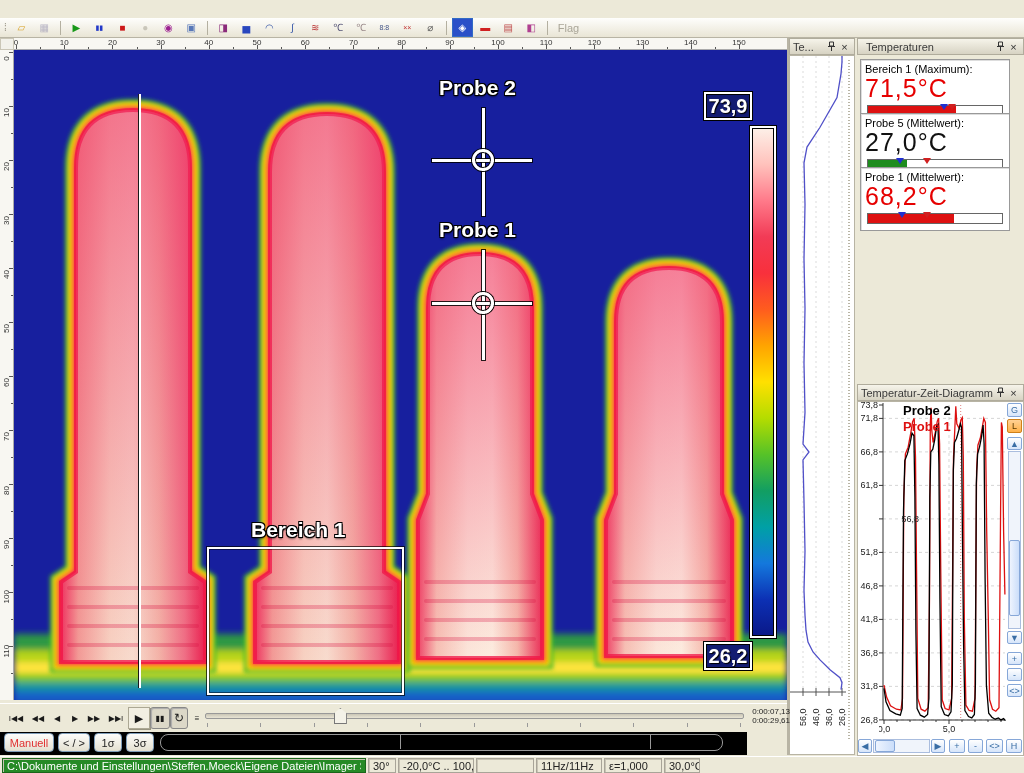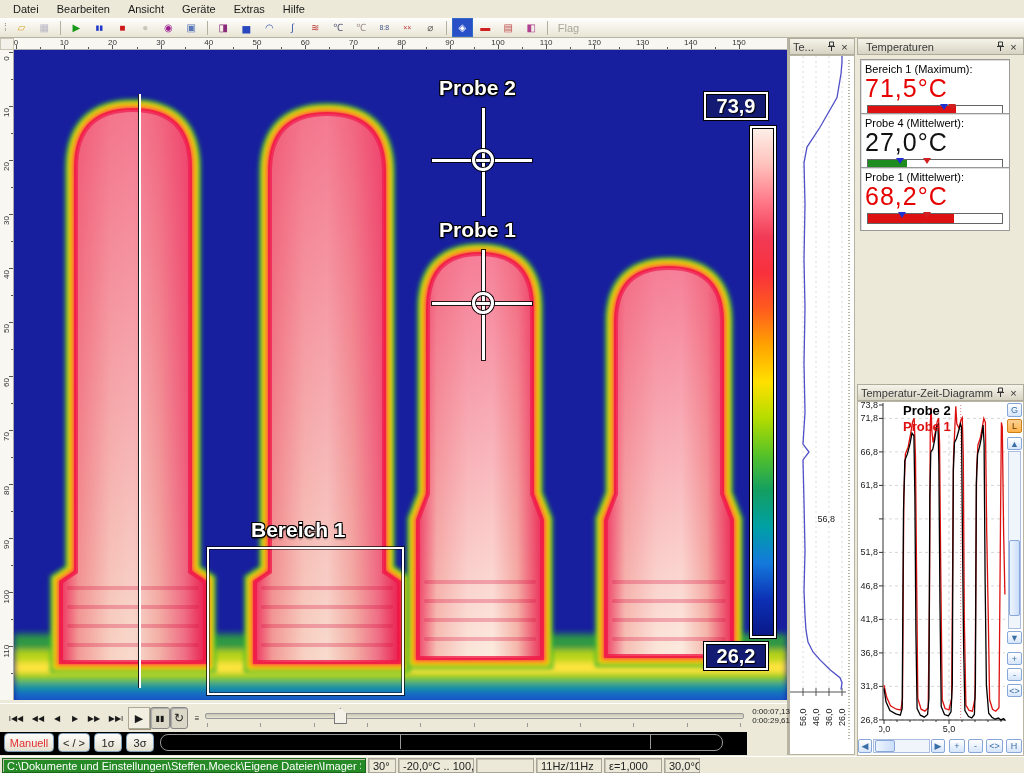--- a/index.html
+++ b/index.html
@@ -23,21 +23,21 @@
   .rt-tick.minor{height:2px;}
   .rl-num{position:absolute;left:1px;font-size:8px;color:#333;transform:rotate(-90deg);transform-origin:center;width:10px;text-align:center;}
   .rl-tick{position:absolute;right:0;height:1px;width:4px;background:#555;}
   
   .thermal{position:absolute;left:14px;top:50px;width:773px;height:650px;overflow:hidden;background:#171f9e;}
   .ov-label{position:absolute;color:#fff;font-size:21px;font-weight:bold;white-space:nowrap;text-shadow:-1px -1px 0 #000,1px -1px 0 #000,-1px 1px 0 #000,1px 1px 0 #000,0 2px 2px rgba(0,0,0,.6);}
   .vline{position:absolute;width:2px;background:#fff;border-left:1px solid #1a1a1a;}
   .cross-v,.cross-h{position:absolute;background:#fff;box-shadow:0 0 0 1px rgba(0,0,0,.85);}
   .cross-c{position:absolute;width:16px;height:16px;border:3px solid #fff;border-radius:50%;box-shadow:0 0 0 1px #000, inset 0 0 0 1px #000;background:rgba(0,0,0,0);}
   .roi{position:absolute;border:2px solid #fff;box-shadow:0 0 0 1px rgba(0,0,0,.7), inset 0 0 0 1px rgba(0,0,0,.5);}
-  .scalebox{position:absolute;width:64px;height:28px;background:#131c72;border:2px solid #fff;box-shadow:0 0 0 1px #000, inset 0 0 0 1px #000;color:#fff;font-size:20px;font-weight:bold;display:flex;align-items:center;justify-content:center;text-shadow:1px 1px 1px #000;box-sizing:border-box;}
+  .scalebox{position:absolute;width:48px;height:28px;background:#131c72;border:2px solid #fff;box-shadow:0 0 0 1px #000, inset 0 0 0 1px #000;color:#fff;font-size:20px;font-weight:bold;display:flex;align-items:center;justify-content:center;text-shadow:1px 1px 1px #000;box-sizing:border-box;}
   .scalebar{position:absolute;border:2px solid #fff;box-shadow:0 0 0 1px #000, inset 0 0 0 1px #000;box-sizing:border-box;}
   
   .vsep{position:absolute;background:#b8b4a4;}
   .phdr{position:absolute;height:17px;background:linear-gradient(180deg,#f6f4ea,#d7d3c3);border:1px solid #b0ac9c;display:flex;align-items:center;font-size:11px;color:#3a3a3a;padding:0 3px;box-sizing:border-box;}
   .phdr .sp{flex:1;}
   .phdr .pxi{width:13px;height:12px;display:flex;align-items:center;justify-content:center;font-size:11px;color:#333;}
   .panel-bg{position:absolute;background:#ece9d8;}
   .white-bg{position:absolute;background:#fff;border:1px solid #b8b4a4;box-sizing:border-box;}
   
   .mcard{position:absolute;left:3px;width:150px;background:#fff;border:1px solid #999;box-shadow:inset 1px 1px 0 #ddd;box-sizing:border-box;padding:1px 0;}
@@ -72,28 +72,20 @@
   
   .statusbar{position:absolute;left:0;top:756px;width:100%;height:17px;background:#ece9d8;border-top:1px solid #fff;display:flex;align-items:center;font-size:11px;color:#222;}
   .st-field{height:15px;border:1px solid #a8a498;box-shadow:inset 1px 1px 0 #c8c4b4;display:flex;align-items:center;padding:0 4px;margin-right:2px;box-sizing:border-box;white-space:nowrap;overflow:hidden;}
   .st-path{background:#268a26;color:#fff;border-color:#1a661a;}
 </style>
 </head>
 <body>
 
 <div class="root">
 
-  <div class="menubar" id="menubar">
-      <div class="menu-item">Datei</div>
-      <div class="menu-item">Bearbeiten</div>
-      <div class="menu-item">Ansicht</div>
-      <div class="menu-item">Geräte</div>
-      <div class="menu-item">Extras</div>
-      <div class="menu-item">Hilfe</div>
-    </div>
 
   <div class="toolbar" id="toolbar">
     <span class="tb-grip">⁞</span>
   <div class="tb-btn">
         <span style="color: rgb(216, 160, 32);">▱</span>
       </div>
       <div class="tb-btn dis">
         <span style="color: rgb(138, 134, 168);">▦</span>
       </div>
       <div class="tb-sep"></div>
@@ -419,21 +411,21 @@
       <div class="mcard" style="top: 4px;">
         <div class="mlabel">Bereich 1 (Maximum):</div>
         <div class="mvalue" style="color: rgb(230, 0, 0);">71,5°C</div>
         <div class="mbar">
           <div class="mfill" style="width: 66%; background: rgb(221, 17, 17);"></div>
           <div class="mmark" style="left: 57%; border-top: 6px solid rgb(32, 48, 208);"></div>
           <div class="mmark" style="left: 63%; border-top: 6px solid rgb(208, 32, 32);"></div>
         </div>
       </div>
       <div class="mcard" style="top: 58px;">
-        <div class="mlabel">Probe 4 (Mittelwert):</div>
+        <div class="mlabel">Probe 5 (Mittelwert):</div>
         <div class="mvalue" style="color: rgb(17, 17, 17);">27,0°C</div>
         <div class="mbar">
           <div class="mfill" style="width: 29%; background: rgb(30, 140, 30);"></div>
           <div class="mmark" style="left: 24%; border-top: 6px solid rgb(32, 48, 208);"></div>
           <div class="mmark" style="left: 44%; border-top: 6px solid rgb(208, 32, 32);"></div>
         </div>
       </div>
       <div class="mcard" style="top: 112px;">
         <div class="mlabel">Probe 1 (Mittelwert):</div>
         <div class="mvalue" style="color: rgb(230, 0, 0);">68,2°C</div>
@@ -571,21 +563,21 @@
       <div class="st-field" style="width: 58px;"></div>
       <div class="st-field" style="width: 66px;">11Hz/11Hz</div>
       <div class="st-field" style="width: 58px;">ε=1,000</div>
       <div class="st-field" style="width: 36px;">30,0°C</div>
     </div>
 
 <div class="ylab" style="left: 857px; top: 400px;">73,8</div>
     <div class="ylab" style="left: 857px; top: 413.4px;">71,8</div>
     <div class="ylab" style="left: 857px; top: 446.9px;">66,8</div>
     <div class="ylab" style="left: 857px; top: 480.4px;">61,8</div>
-    <div class="ylab" style="left: 814px; top: 513.9px;">56,8</div>
+    <div class="ylab" style="left: 898px; top: 513.9px;">56,8</div>
     <div class="ylab" style="left: 857px; top: 547.4px;">51,8</div>
     <div class="ylab" style="left: 857px; top: 580.9px;">46,8</div>
     <div class="ylab" style="left: 857px; top: 614.4px;">41,8</div>
     <div class="ylab" style="left: 857px; top: 647.9px;">36,8</div>
     <div class="ylab" style="left: 857px; top: 681.4px;">31,8</div>
     <div class="ylab" style="left: 857px; top: 714.9px;">26,8</div>
     <div class="prof-lab" style="left: 790px; top: 708px;">56,0</div>
     <div class="prof-lab" style="left: 803px; top: 708px;">46,0</div>
     <div class="prof-lab" style="left: 816px; top: 708px;">36,0</div>
     <div class="prof-lab" style="left: 829px; top: 708px;">26,0</div>

